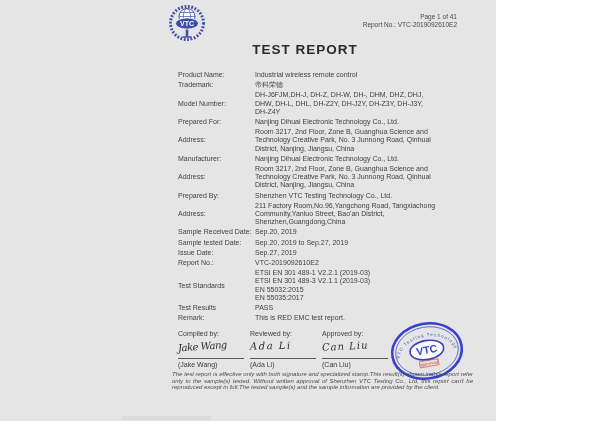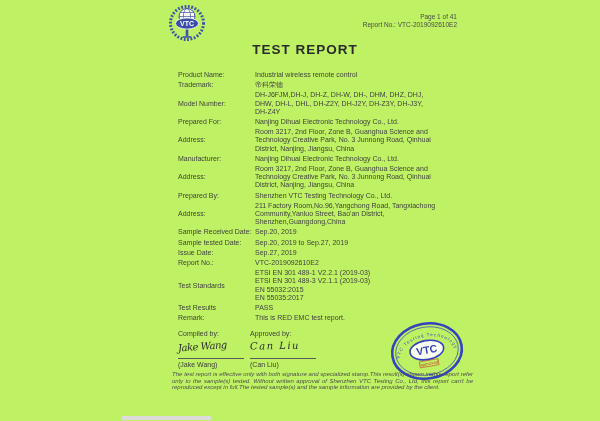--- a/index.html
+++ b/index.html
@@ -1,16 +1,16 @@
 <!DOCTYPE html>
 <html><head>
 <meta charset="utf-8">
 <style>
   html,body{margin:0;padding:0;background:#ffffff;}
-  #screen{position:relative;width:600px;height:421px;background:#bef264;overflow:hidden;
+  #screen{position:relative;width:496px;height:421px;background:#e5e5e5;overflow:hidden;
           font-family:"Liberation Sans",sans-serif;color:#3f3f3f;}
 
   
   .logo{position:absolute;left:167px;top:3px;width:40px;height:40px;}
   .pageinfo{position:absolute;left:257px;top:13px;width:200px;text-align:right;
             font-size:6.5px;line-height:7.6px;color:#4a4a4a;}
   .title{position:absolute;left:150px;top:42px;width:310px;text-align:center;
          font-size:13.5px;font-weight:bold;letter-spacing:1px;color:#2b2b2b;}
 
   
@@ -191,20 +191,26 @@
 </div>
 
   <div class="sigs">
   <div class="sig">
     <div class="role">Compiled by:</div>
     <div class="script">Jake Wang</div>
     <div class="line"></div>
     <div class="name">(Jake Wang)</div>
   </div>
 
+  <div class="sig">
+    <div class="role">Reviewed by:</div>
+    <div class="script">Ada Li</div>
+    <div class="line"></div>
+    <div class="name">(Ada Li)</div>
+  </div>
 
   <div class="sig">
     <div class="role">Approved by:</div>
     <div class="script">Can Liu</div>
     <div class="line"></div>
     <div class="name">(Can Liu)</div>
   </div>
 </div>
 
   <svg class="stamp" viewBox="0 0 78 64">

